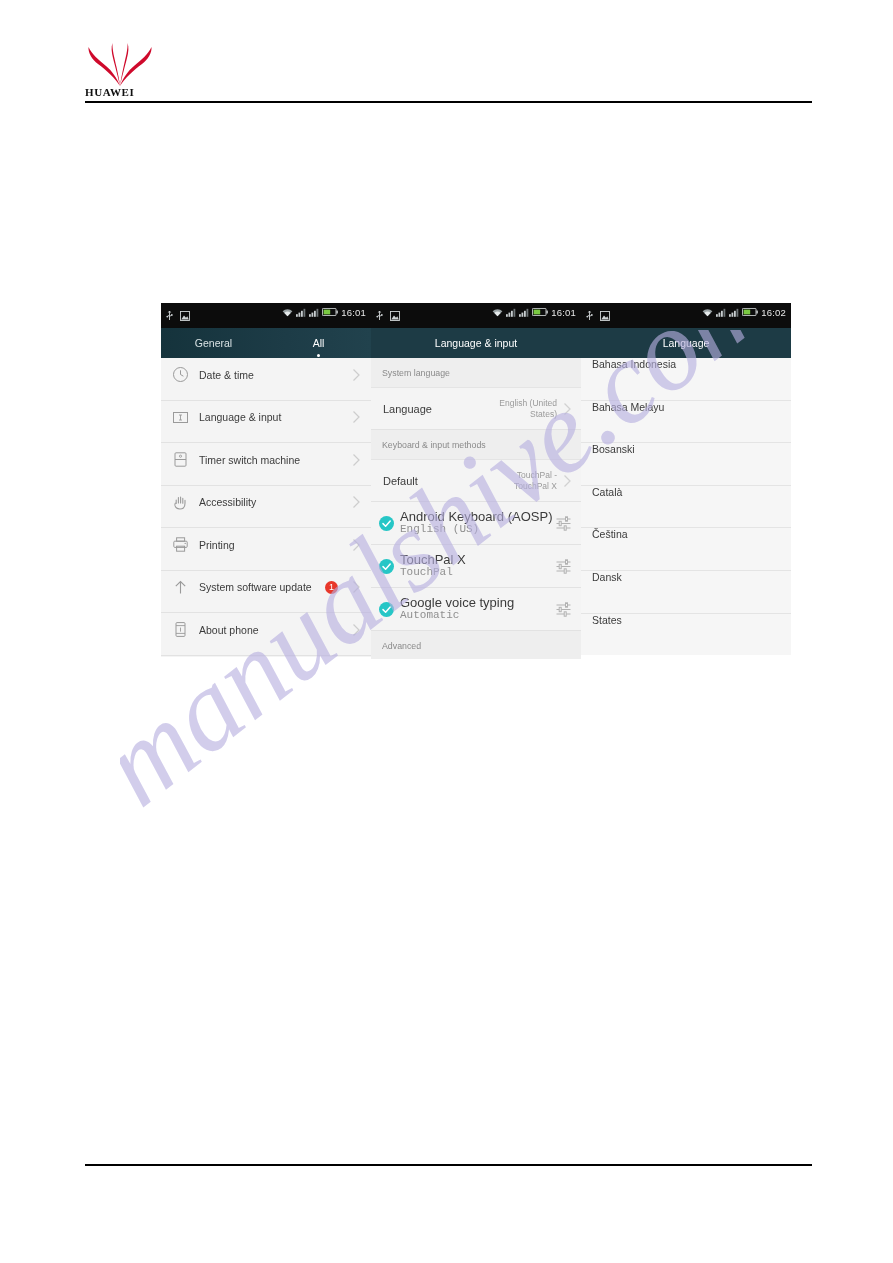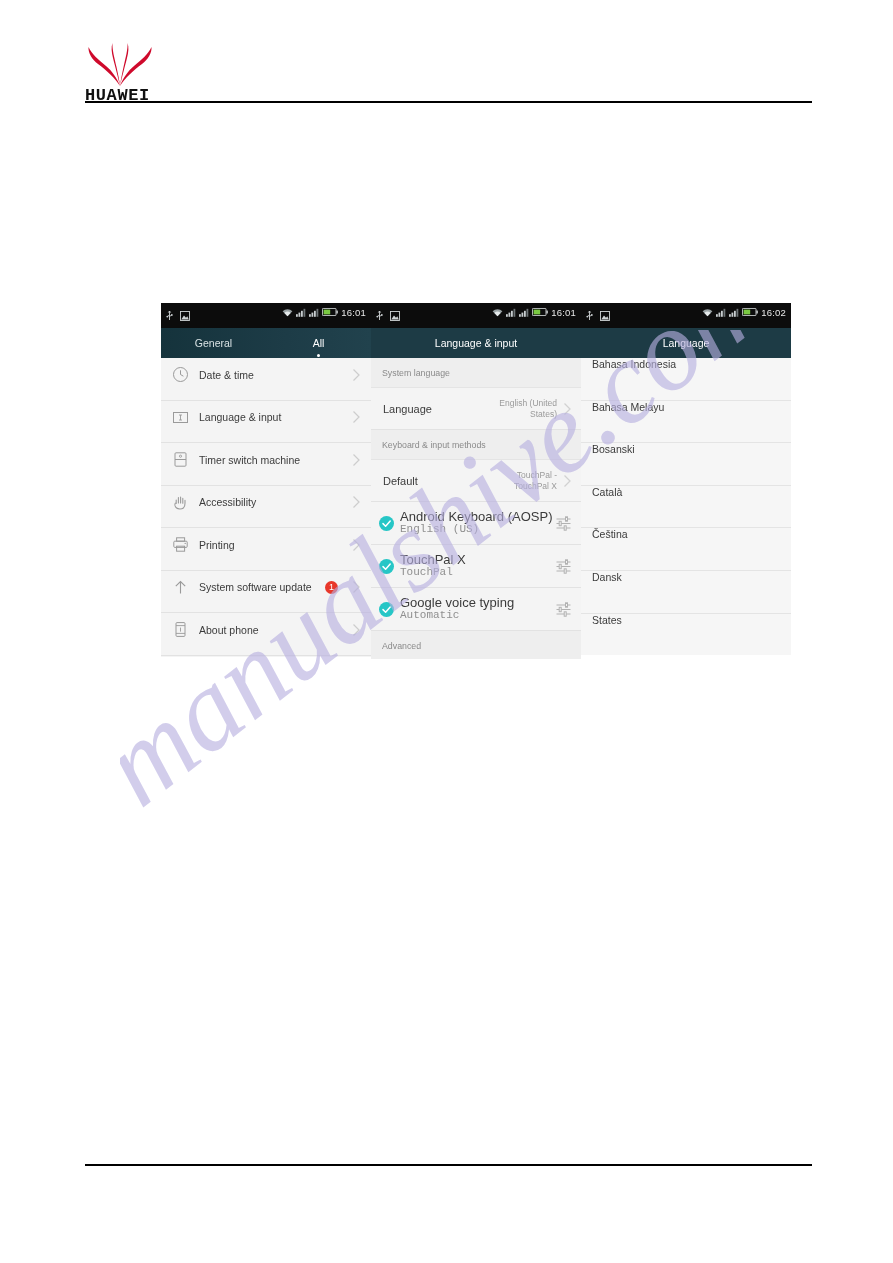--- a/index.html
+++ b/index.html
@@ -28,25 +28,25 @@
     left: 0;
     top: 0;
     width: 70px;
     height: 60px;
   }
   #huawei-logo svg { display: block; }
   #logo-wordmark {
     position: absolute;
     left: 0px;
     top: 44px;
-    font-size: 17px;
+    font-size: 11px;
     font-weight: bold;
     letter-spacing: 0.6px;
     color: #111111;
-    font-family: Liberation Mono, monospace;
+    font-family: Liberation Serif, serif;
   }
   #header-rule {
     position: absolute;
     left: 0px;
     top: 59px;
     width: 727px;
     height: 2px;
     background: #000000;
   }
   #footer-rule {

